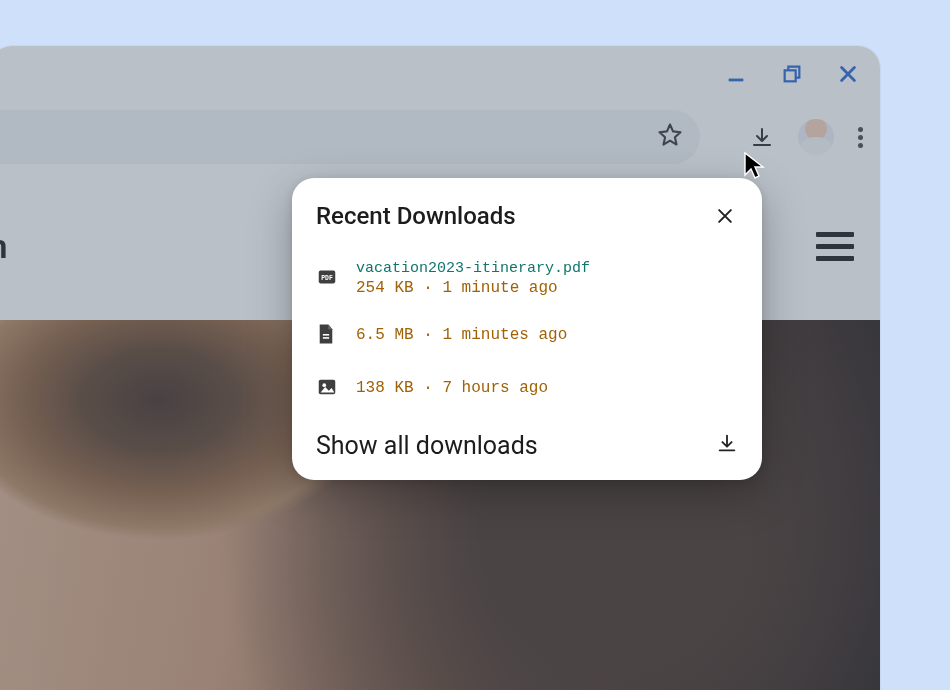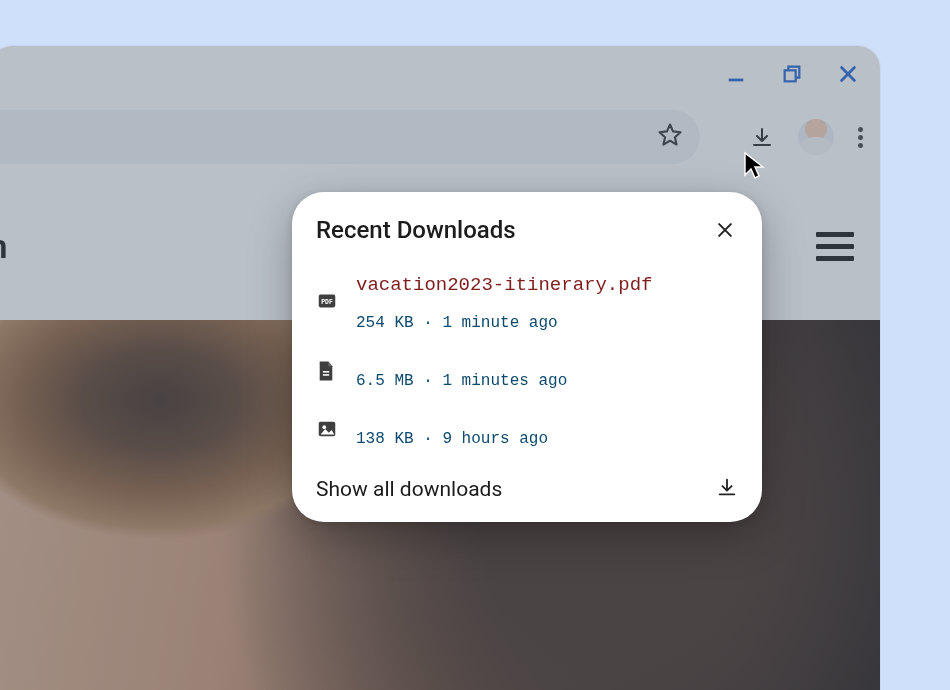--- a/index.html
+++ b/index.html
@@ -109,47 +109,47 @@
     position:absolute; left:0; right:0; top:148px; bottom:0;
     background:
       radial-gradient(ellipse 260px 170px at 170px 80px, #3b2719 0%, #5a3a23 30%, #8c5c35 55%, #b3845a 75%, rgba(0,0,0,0) 82%),
       radial-gradient(ellipse 80px 36px at 160px 90px, #000 0 30%, rgba(0,0,0,0) 60%),
       radial-gradient(circle at 70% 50%, #402a1e 0 20%, transparent 60%),
       linear-gradient(100deg, #d9ad8c 0%, #c79471 30%, #7a4c30 55%, #2a1812 75%, #0c0705 100%);
   }
   
   .popover {
     position: absolute;
-    left: 292px; top: 192px;
+    left: 292px; top: 178px;
     width: 470px;
     background: #fff;
-    border-radius: 32px;
+    border-radius: 22px;
     padding: 24px 24px 20px 24px;
     box-shadow: 0 14px 44px rgba(0,0,0,0.28), 0 2px 8px rgba(0,0,0,0.12);
     z-index: 20;
   }
   .popover-head {
     display:flex; align-items:center; justify-content:space-between;
     margin-bottom: 18px;
   }
   .popover-head h2 { font-size: 24px; font-weight:500; color:#1c1c1c; }
   .close-x { width:26px; height:26px; display:flex; align-items:center; justify-content:center; color:#222; cursor:pointer; }
   .dl-item {
     display:flex; gap:18px; align-items:center;
     padding: 12px 0;
     font-family: Liberation Mono, monospace;
   }
   .dl-icon { width:22px; flex: 0 0 22px; margin-top:2px; color:#3f3f3f; }
-  .dl-name { font-size: 19px; color:#7f1d1d; line-height:1.25; }
-  .dl-meta { font-size: 16px; color:#0c4a6e; margin-top:16px; }
+  .dl-name { font-size: 15px; color:#0f766e; line-height:1.25; }
+  .dl-meta { font-size: 16px; color:#a16207; margin-top:0; }
   .popover-foot {
     display:flex; align-items:center; justify-content:space-between;
     padding-top: 16px;
   }
-  .show-all { font-size: 21px; color:#1c1c1c; }
+  .show-all { font-size: 25px; color:#1c1c1c; }
   .foot-icon { color:#222; }
   
   .cursor {
     position:absolute;
     left: 743px; top: 151px;
     z-index: 50;
     pointer-events:none;
   }
 </style>
 </head>
@@ -257,21 +257,21 @@
 
   <div class="dl-item">
     <div class="dl-icon">
       <svg width="22" height="22" viewBox="0 0 24 24">
           <rect x="3" y="4" width="18" height="16" rx="2" fill="#3f3f3f"></rect>
           <circle cx="9" cy="10" r="2" fill="#fff"></circle>
           <path d="M5 18 L10 12 L14 16 L17 13 L20 18 Z" fill="#fff"></path>
         </svg>
     </div>
     <div>
-      <div class="dl-meta">138 KB · 9 hours ago</div>
+      <div class="dl-meta">138 KB · 7 hours ago</div>
     </div>
   </div>
 
   <div class="popover-foot">
     <div class="show-all">Show all downloads</div>
     <div class="foot-icon">
       <svg width="22" height="22" viewBox="0 0 24 24" fill="none" stroke="currentColor" stroke-width="2" stroke-linecap="round" stroke-linejoin="round">
         <path d="M12 4 V15"></path>
           <path d="M7 11 L12 16 L17 11"></path>
           <path d="M4 20 H20"></path>

